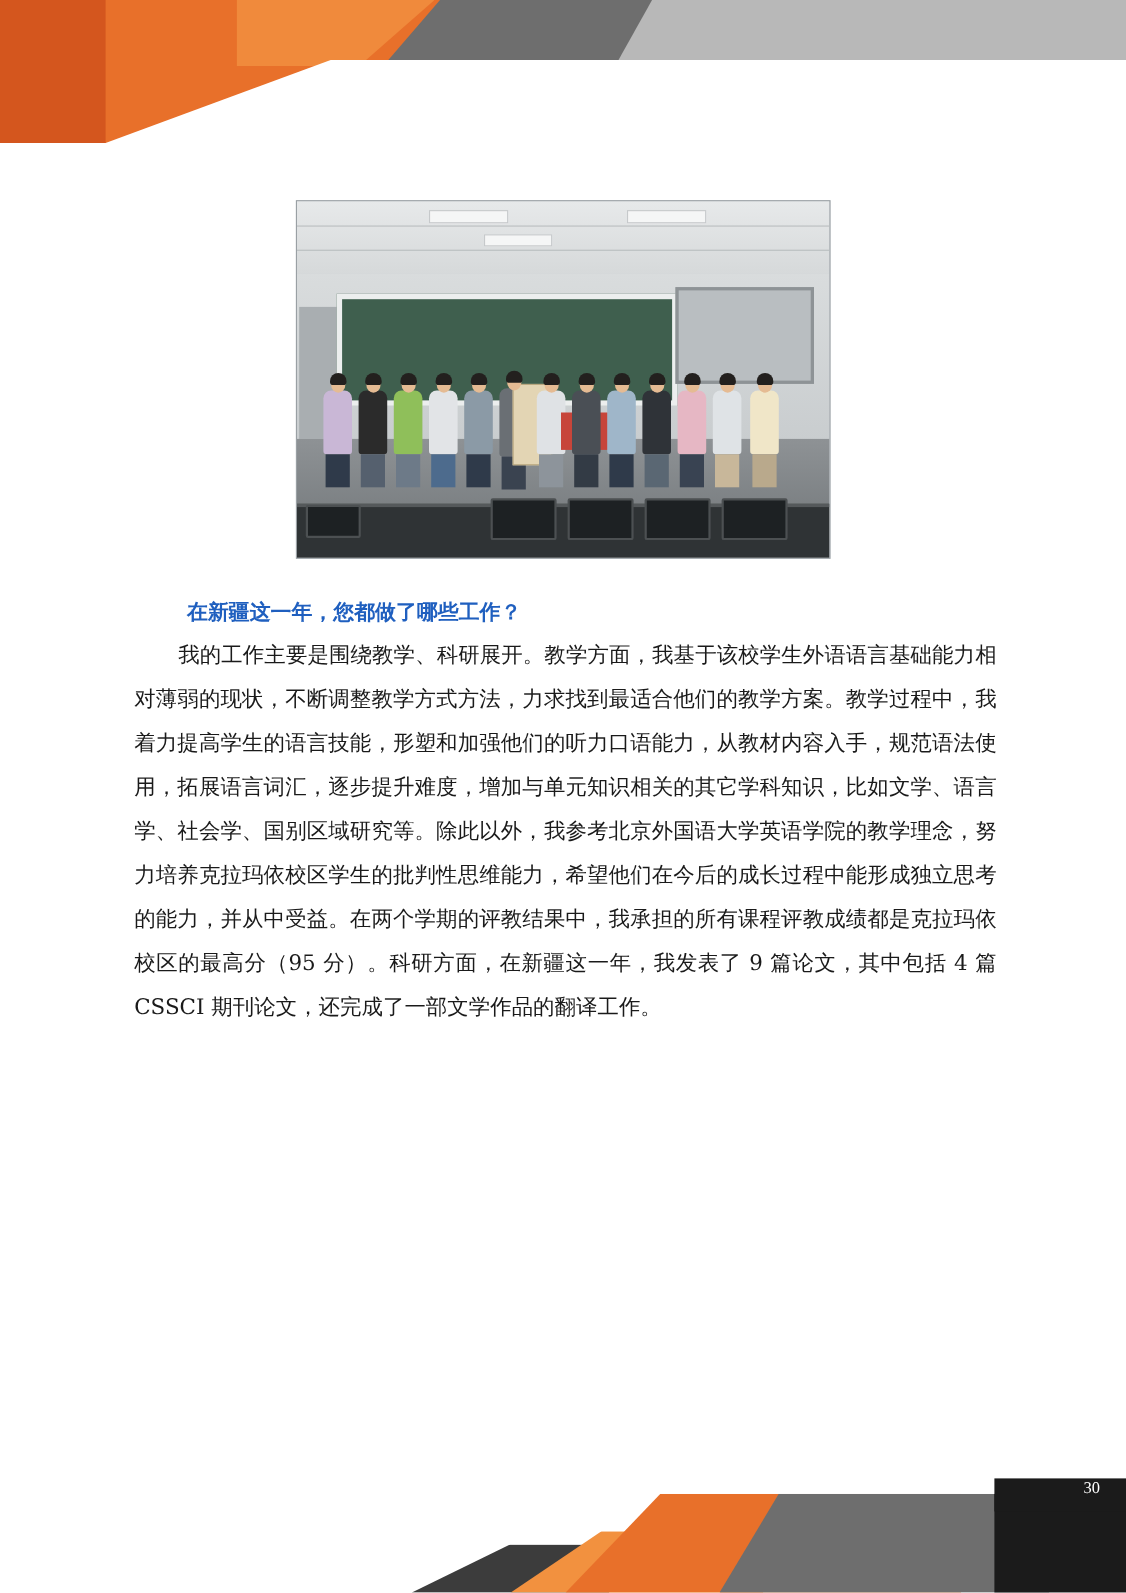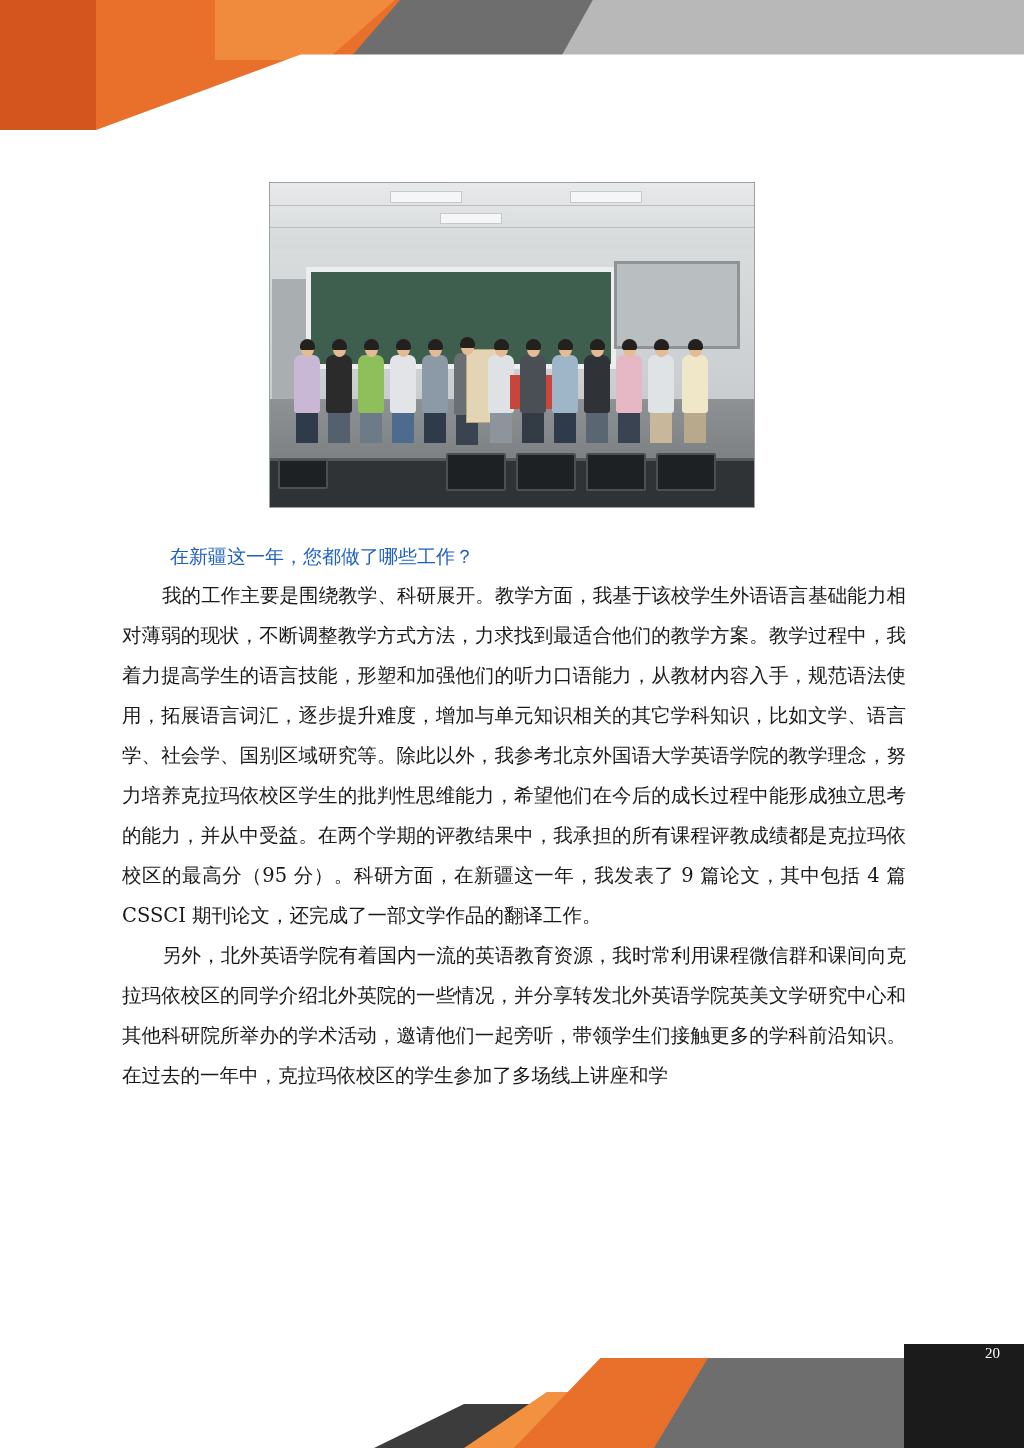--- a/index.html
+++ b/index.html
@@ -203,21 +203,21 @@
     position: absolute;
     background: #c7453a;
   }
 
   
   .q-heading {
     margin: 36px 0 5px 0;
     padding: 0 118px 0 170px;
     font-family: "DejaVu Serif", serif;
     font-size: 19px;
-    font-weight: normal;
+    font-weight: bold;
     color: #1f5fbf;
   }
 
   
   .footer-band {
     position: absolute;
     bottom: 0; left: 0;
     width: 1024px;
     height: 90px;
     overflow: hidden;
@@ -395,24 +395,23 @@
       <div class="ph-monitor" style="left:316px;bottom:16px;width:56px;height:34px;"></div>
       <div class="ph-monitor" style="left:386px;bottom:16px;width:56px;height:34px;"></div>
       <div class="ph-monitor" style="left:8px;bottom:18px;width:46px;height:26px;"></div>
     </div>
   </div>
 
   <div class="q-heading">在新疆这一年，您都做了哪些工作？</div>
 
   <p class="para indent" style="margin-top:6px;">我的工作主要是围绕教学、科研展开。教学方面，我基于该校学生外语语言基础能力相对薄弱的现状，不断调整教学方式方法，力求找到最适合他们的教学方案。教学过程中，我着力提高学生的语言技能，形塑和加强他们的听力口语能力，从教材内容入手，规范语法使用，拓展语言词汇，逐步提升难度，增加与单元知识相关的其它学科知识，比如文学、语言学、社会学、国别区域研究等。除此以外，我参考北京外国语大学英语学院的教学理念，努力培养克拉玛依校区学生的批判性思维能力，希望他们在今后的成长过程中能形成独立思考的能力，并从中受益。在两个学期的评教结果中，我承担的所有课程评教成绩都是克拉玛依校区的最高分（95 分）。科研方面，在新疆这一年，我发表了 9 篇论文，其中包括 4 篇 CSSCI 期刊论文，还完成了一部文学作品的翻译工作。</p>
 
-  <p class="para indent">另外，北外英语学院有着国内一流的英语教育资源，我时常利用课程微信群和课间向克拉玛依校区的同学介绍北外英院的一些情况，并分享转发北外英语学院英美文学研究中心和其他科研院所举办的学术活动，邀请他们一起旁听，带领学生们接触更多的学科前沿知识。在过去的一年中，克拉玛依校区的学生参加了多场线上讲座和学</p>
 </div>
 
 <div class="footer-band">
   <div class="ft-shape ft-dark-left"></div>
   <div class="ft-shape ft-orange-light"></div>
   <div class="ft-shape ft-orange-mid"></div>
   <div class="ft-shape ft-grey"></div>
   <div class="ft-shape ft-dark-right"></div>
 </div>
 <div class="pn-box"></div>
-<div class="page-number">20</div>
+<div class="page-number">30</div>
 
 </body></html>

